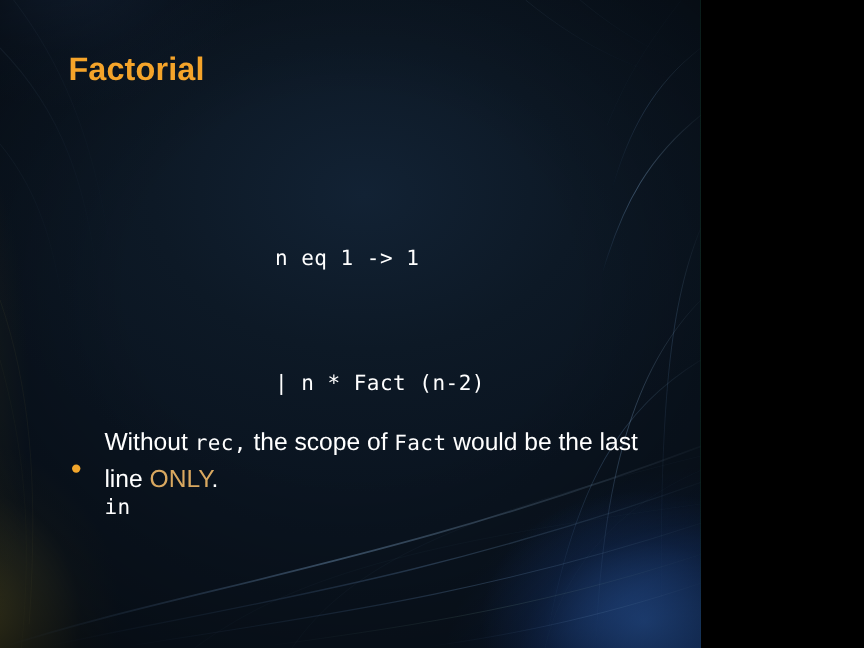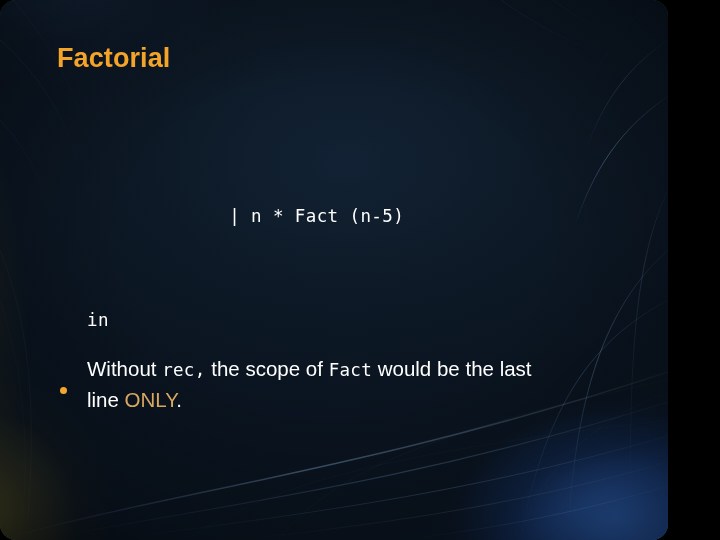--- a/index.html
+++ b/index.html
@@ -2,26 +2,25 @@
 <html><head>
 <meta charset="utf-8">
 <style>
   html, body {
     margin: 0;
     padding: 0;
     background: #000;
   }
   #slide {
     position: relative;
-    width: 668px;
+    width: 584px;
     height: 540px;
     overflow: hidden;
     background: #14532d;
     font-family: "Liberation Sans", sans-serif;
-    border-radius: 16px;
     -webkit-font-smoothing: antialiased;
   }
 
   
   .bg-layer {
     position: absolute;
     inset: 0;
     pointer-events: none;
   }
   .bg-base {
@@ -182,21 +181,22 @@
     </svg>
   </div>
 
   <div class="bg-layer bg-vignette"></div>
 
   <div class="content">
 
     <div class="slide-title">Factorial</div>
 
     <div class="code-block">
-      <div class="code-line">             | n * Fact (n-5)</div>
+      <div class="code-line">             n eq 1 -&gt; 1</div>
+      <div class="code-line">             | n * Fact (n-2)</div>
       <div class="code-line">in</div>
       
     </div>
 
     <div class="bullet-row">
       <span class="bullet-dot"></span>
       <span class="bullet-text">
         <span>Without </span><span class="mono-inline">rec,</span><span> the scope of </span><span class="mono-inline">Fact</span><span> would be the last line </span><span class="emph-only">ONLY</span><span>.</span>
       </span>
     </div>

